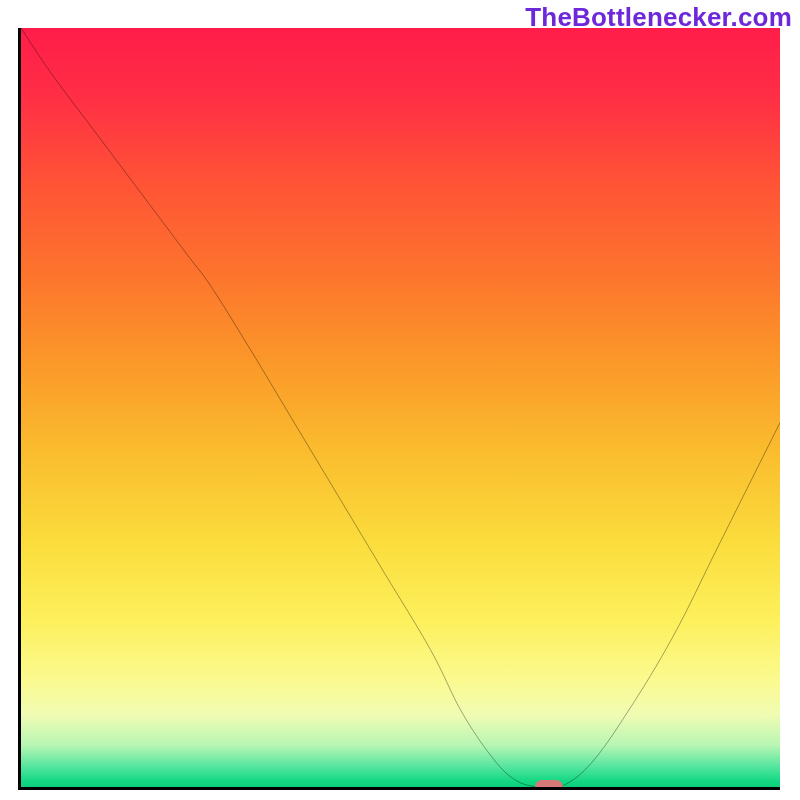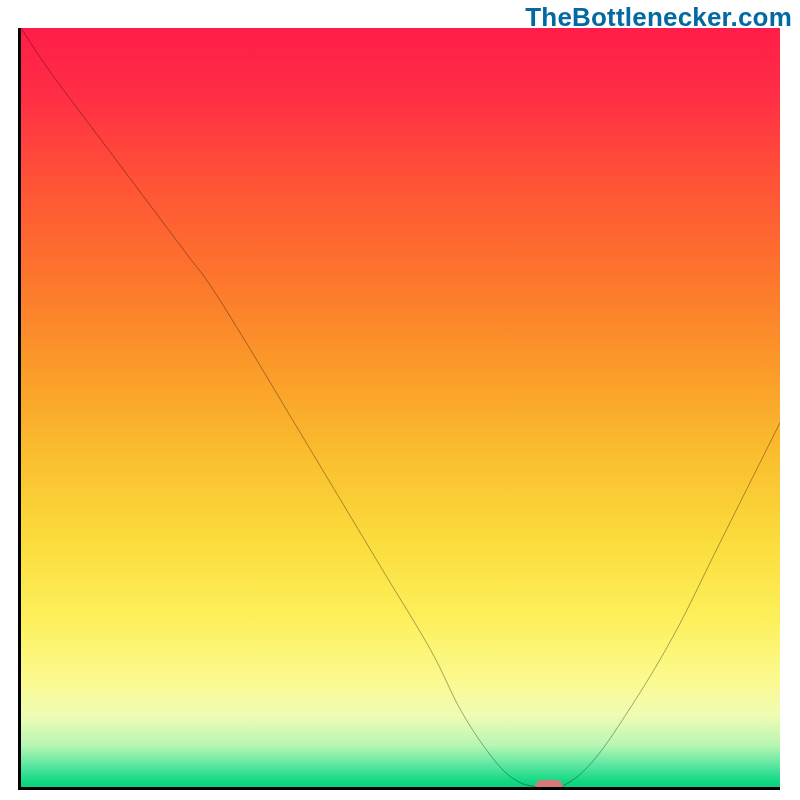--- a/index.html
+++ b/index.html
@@ -36,21 +36,21 @@
     width: 100%;
     height: 100%;
   }
   .watermark {
     position: absolute;
     top: 2px;
     right: 8px;
     font-family: Arial, Helvetica, sans-serif;
     font-size: 26px;
     font-weight: 600;
-    color: #0369a1;
+    color: #6d28d9;
     letter-spacing: 0.2px;
   }
   svg.curve {
     position: absolute;
     left: 0;
     top: 0;
     width: 100%;
     height: 100%;
   }
   .marker {

